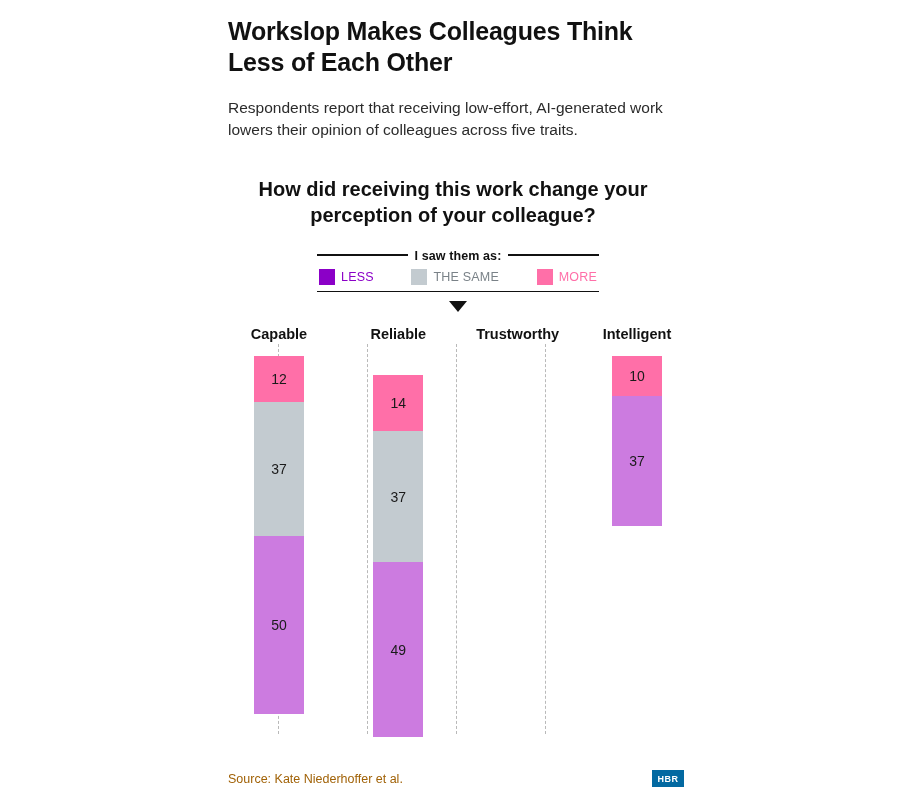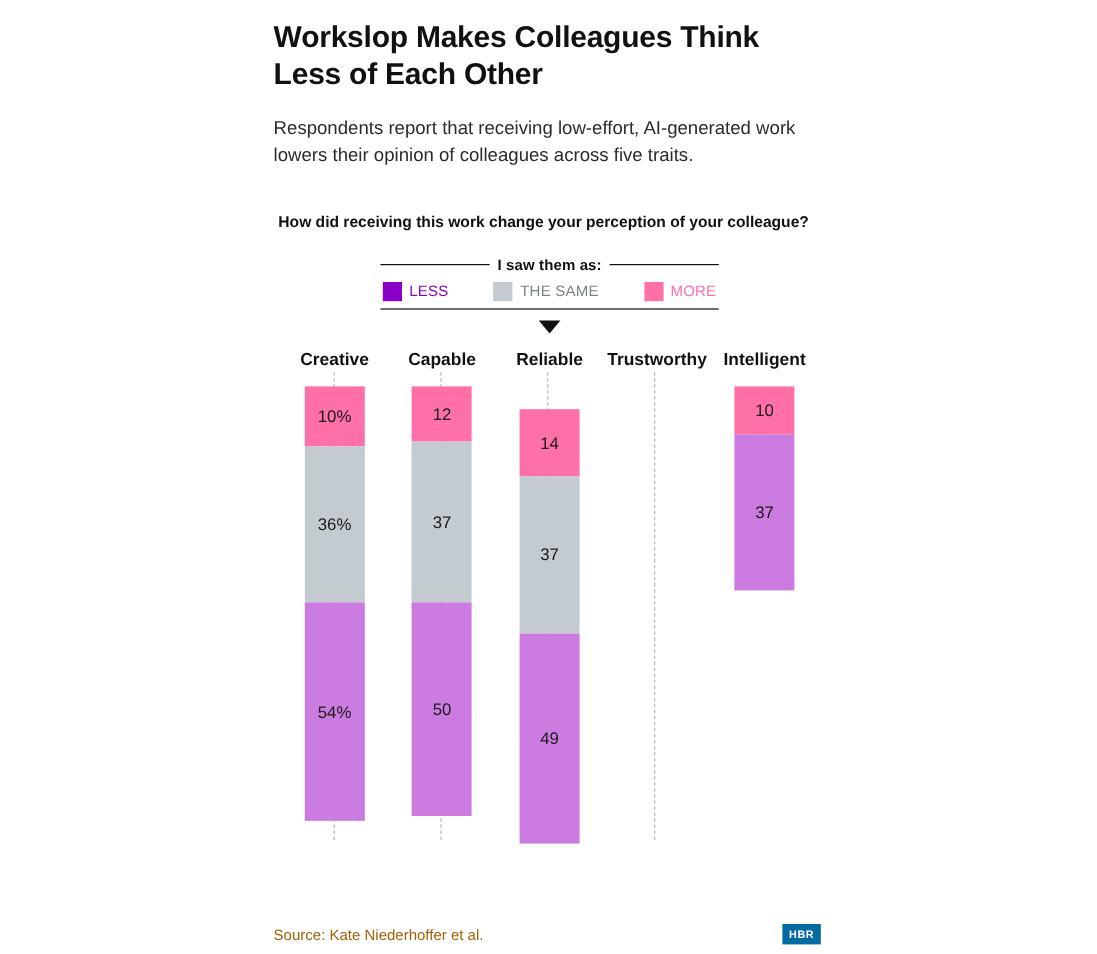--- a/index.html
+++ b/index.html
@@ -43,21 +43,21 @@
     font-size: 15.5px;
     line-height: 1.42;
     color: #2b2b2b;
     margin: 0;
     padding-top: 20px;
     width: 440px;
   }
   .question {
     text-align: center;
     font-weight: bold;
-    font-size: 13px;
+    font-size: 20px;
     line-height: 1.28;
     color: #111111;
     margin: 0;
     padding-top: 36px;
     width: 450px;
   }
   
   .legend {
     position: relative;
     width: 282px;
@@ -222,34 +222,20 @@
     </div>
 
     <div class="chart">
       <div class="divider" style="left:50px; top:18px;"></div>
       <div class="divider" style="left:139px; top:18px;"></div>
       <div class="divider" style="left:228px; top:18px;"></div>
       <div class="divider" style="left:317px; top:18px;"></div>
 
       <div class="cols">
 
-        <div class="col">
-          <div class="col-label">Creative</div>
-          <div class="bar">
-            <div class="seg more" style="background:#FF6FA8; height:50px;">
-              <span>10%</span>
-            </div>
-            <div class="seg same" style="background:#C3CBD0; height:130px;">
-              <span>36%</span>
-            </div>
-            <div class="seg less" style="background:#CC7BE0; height:182px;">
-              <span>54%</span>
-            </div>
-          </div>
-        </div>
 
         <div class="col">
           <div class="col-label">Capable</div>
           <div class="bar">
             <div class="seg more" style="background:#FF6FA8; height:46px; margin-top:4px;">
               <span>12</span>
             </div>
             <div class="seg same" style="background:#C3CBD0; height:134px;">
               <span>37</span>
             </div>

